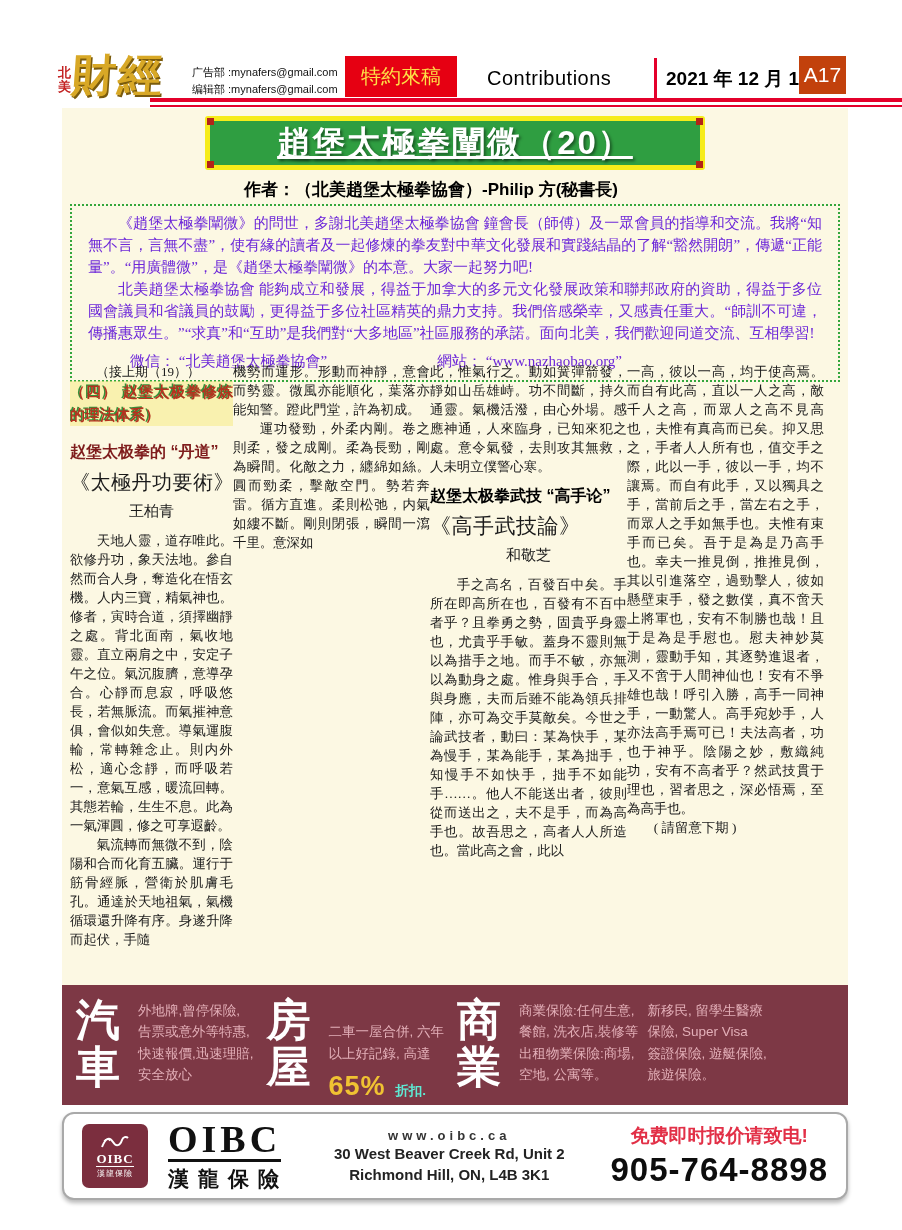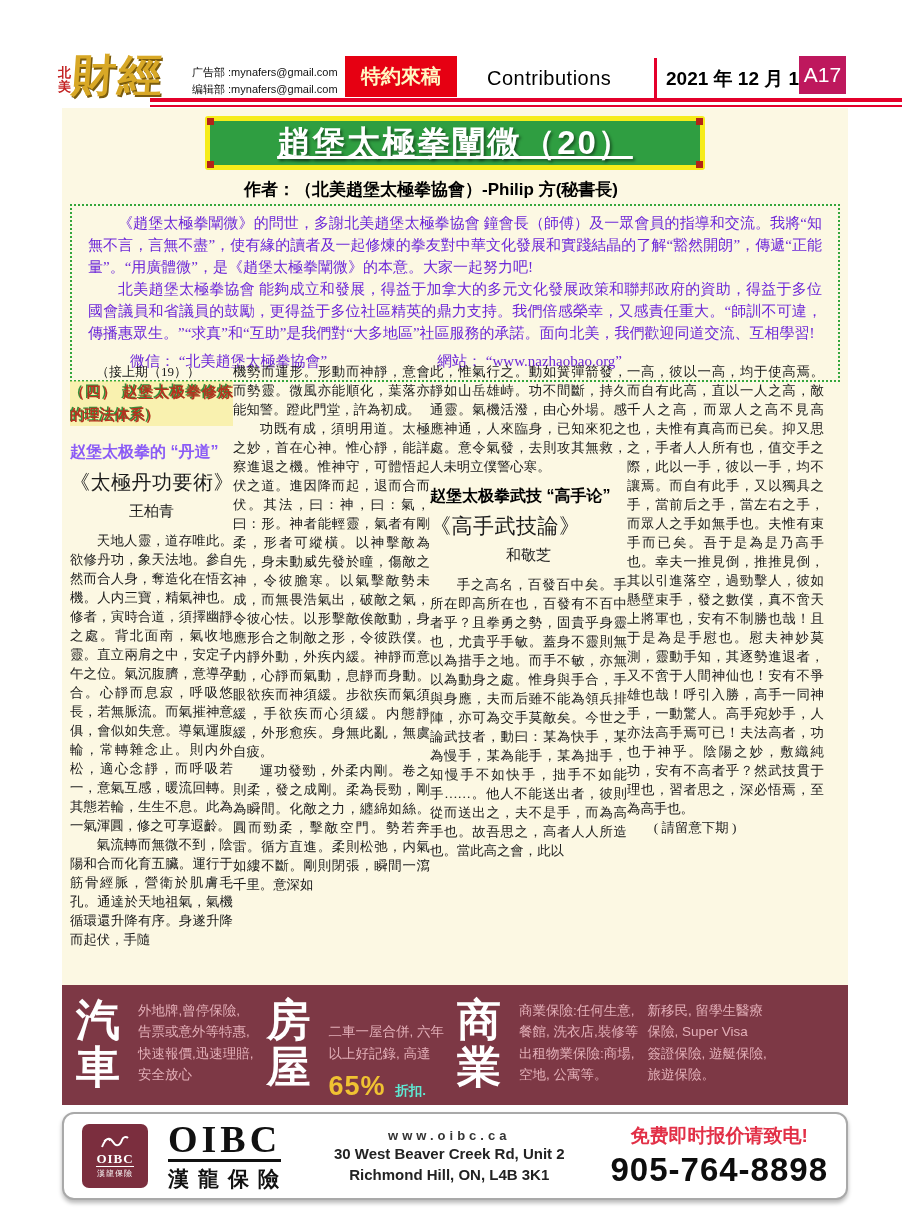--- a/index.html
+++ b/index.html
@@ -9,26 +9,26 @@
   
   .masthead{position:absolute;left:0;top:52px;width:902px;height:58px;}
   .logo{position:absolute;left:58px;top:2px;display:flex;align-items:center;}
   .logo-vert{display:flex;flex-direction:column;font-size:13px;font-weight:700;color:#c32222;
              line-height:1.05;margin-top:8px;width:14px;word-break:break-all;}
   .logo-main{font-family:"Liberation Serif",serif;font-size:44px;font-weight:900;color:#d8a826;
              line-height:1;letter-spacing:2px;text-shadow:1.5px 1.5px 0 #7a5b0d;transform:skewX(-4deg);}
   .emails{position:absolute;left:192px;top:12px;font-size:11px;color:#111;line-height:1.55;}
   .rule-thick{position:absolute;left:150px;right:0;top:46px;height:3.5px;background:#e4002b;}
   .rule-thin{position:absolute;left:150px;right:0;top:53px;height:1.5px;background:#e4002b;}
-  .badge{position:absolute;left:345px;top:4px;width:112px;height:41px;background:#e60012;color:#fef9c3;
-         font-size:20px;font-weight:700;display:flex;align-items:center;justify-content:center;z-index:2;}
+  .badge{position:absolute;left:345px;top:4px;width:112px;height:41px;background:#e60012;color:#fde047;
+         font-size:20px;font-weight:400;display:flex;align-items:center;justify-content:center;z-index:2;}
   .contrib{position:absolute;left:487px;top:15px;font-size:20px;color:#000;letter-spacing:.5px;}
   .mast-vline{position:absolute;left:654px;top:6px;width:3px;height:40px;background:#e4002b;}
   .mast-date{position:absolute;left:666px;top:14px;font-size:19px;font-weight:700;color:#000;}
-  .pagebox{position:absolute;left:799px;top:4px;width:47px;height:38px;background:#be185d;color:#fff;
+  .pagebox{position:absolute;left:799px;top:4px;width:47px;height:38px;background:#c2410c;color:#fff;
            font-size:21px;display:flex;align-items:center;justify-content:center;}
 
   
   .content{position:absolute;left:62px;top:108px;width:786px;height:997px;background:#fcf8e3;}
 
   .banner{position:absolute;left:143px;top:8px;width:500px;height:54px;box-sizing:border-box;
           background:#2f9e41;border:5px solid #f6ec1a;border-radius:3px;
           display:flex;align-items:center;justify-content:center;}
   .banner-title{color:#fff;font-size:33px;font-weight:900;letter-spacing:2px;
                 text-shadow:2px 2px 3px rgba(0,0,0,.45);white-space:nowrap;text-decoration:underline;}
@@ -48,21 +48,21 @@
   .col{font-family:"Liberation Serif",serif;font-size:13.4px;line-height:19px;color:#1a1a1a;
        text-align:justify;}
   .col1{width:163px;flex:none;}
   .colN{flex:1;}
   .col p{margin:0;text-indent:2em;}
   .col p.noindent{text-indent:0;}
   .cont-note{font-size:13px;margin-bottom:13px;text-indent:0;}
   .h-green{font-family:"Liberation Sans",sans-serif;font-size:15px;font-weight:700;color:#b5321f;
            line-height:1.5;margin-bottom:15px;background:rgba(246,236,140,.6);
            text-shadow:-1.5px -1.5px 0 #35903a;}
-  .h-sub{font-family:"Liberation Sans",sans-serif;font-size:16px;font-weight:700;color:#8b5cf6;
+  .h-sub{font-family:"Liberation Sans",sans-serif;font-size:16px;font-weight:700;color:#7f1d1d;
          margin:0 0 10px;line-height:1.4;}
   .work-title{font-size:20px;letter-spacing:0.5px;margin:4px 0 10px;white-space:nowrap;}
   .col3 .work-title{font-size:21px;}
   .work-author{text-align:center;font-size:15px;margin:0 0 10px;}
   .h-sub2{font-family:"Liberation Sans",sans-serif;font-size:16px;font-weight:700;color:#000;
           line-height:1.55;margin:8px 0 8px;}
   .end-note{text-indent:0;margin-top:3px;}
 
   
   .ad-banner{position:absolute;left:0;right:0;top:877px;height:120px;background:#7d3845;
@@ -153,21 +153,20 @@
         <div class="h-green">（四） 赵堡太极拳修炼的理法体系）</div>
         <div class="h-sub">赵堡太极拳的 “丹道”</div>
         <div class="work-title">《太極丹功要術》</div>
         <div class="work-author">王柏青</div>
         <p>天地人靈，道存唯此。欲修丹功，象天法地。參自然而合人身，奪造化在悟玄機。人内三寶，精氣神也。修者，寅時合道，須擇幽靜之處。背北面南，氣收地靈。直立兩肩之中，安定子午之位。氣沉腹臍，意導孕合。心靜而息寂，呼吸悠長，若無脈流。而氣摧神意俱，會似如失意。導氣運腹輪，常轉雜念止。則内外松，適心念靜，而呼吸若一，意氣互感，暖流回轉。其態若輪，生生不息。此為一氣渾圓，修之可享遐齡。</p>
         <p>氣流轉而無微不到，陰陽和合而化育五臟。運行于筋骨經脈，營衛於肌膚毛孔。通達於天地祖氣，氣機循環還升降有序。身遂升降而起伏，手隨</p>
       </div>
 
       <div class="col colN">
         <p class="noindent">機勢而運形。形動而神靜，意會而勢靈。微風亦能順化，葉落亦能知警。蹬此門堂，許為初成。</p>
-        <p>功既有成，須明用道。太極之妙，首在心神。惟心靜，能詳察進退之機。惟神守，可體悟起伏之道。進因降而起，退而合而伏。其法，曰：神，曰：氣，曰：形。神者能輕靈，氣者有剛柔，形者可縱橫。以神擊敵為先，身未動威先發於瞳，傷敵之神，令彼膽寒。以氣擊敵勢未成，而無畏浩氣出，破敵之氣，令彼心怯。以形擊敵俟敵動，身應形合之制敵之形，令彼跌僕。内靜外動，外疾内緩。神靜而意動，心靜而氣動，息靜而身動。眼欲疾而神須緩。步欲疾而氣須緩，手欲疾而心須緩。内態靜緩，外形愈疾。身無此亂，無虞自疲。</p>
         <p>運功發勁，外柔内剛。卷之則柔，發之成剛。柔為長勁，剛為瞬間。化敵之力，纏綿如絲。圓而勁柔，擊敵空門。勢若奔雷。循方直進。柔則松弛，内氣如縷不斷。剛則閉張，瞬間一瀉千里。意深如</p>
       </div>
 
       <div class="col colN col3">
         <p class="noindent">此，惟氣行之。動如簧彈箭發，靜如山岳雄峙。功不間斷，持久通靈。氣機活潑，由心外場。感應神通，人來臨身，已知來犯之處。意令氣發，去則攻其無救，人未明立僕警心寒。</p>
         <div class="h-sub2">赵堡太极拳武技 “高手论”</div>
         <div class="work-title">《高手武技論》</div>
         <div class="work-author">和敬芝</div>
         <p>手之高名，百發百中矣。手所在即高所在也，百發有不百中者乎？且拳勇之勢，固貴乎身靈也，尤貴乎手敏。蓋身不靈則無以為措手之地。而手不敏，亦無以為動身之處。惟身與手合，手與身應，夫而后雖不能為領兵排陣，亦可為交手莫敵矣。今世之論武技者，動曰：某為快手，某為慢手，某為能手，某為拙手，知慢手不如快手，拙手不如能手……。他人不能送出者，彼則從而送出之，夫不是手，而為高手也。故吾思之，高者人人所造也。當此高之會，此以</p>
       </div>

